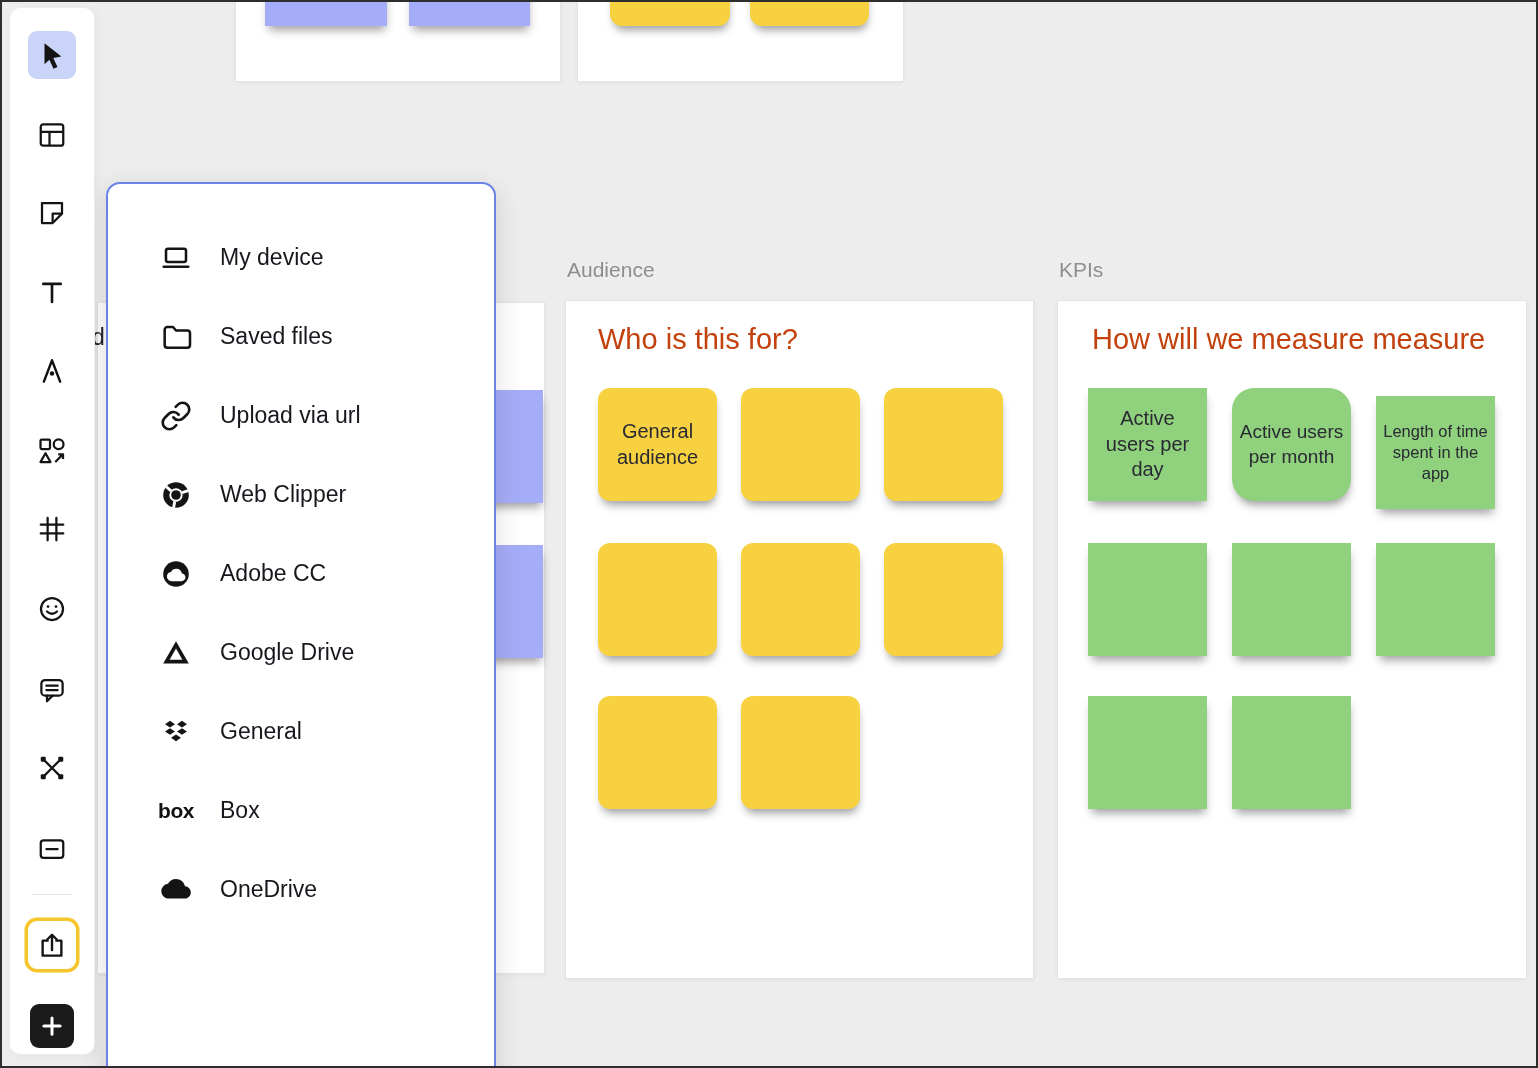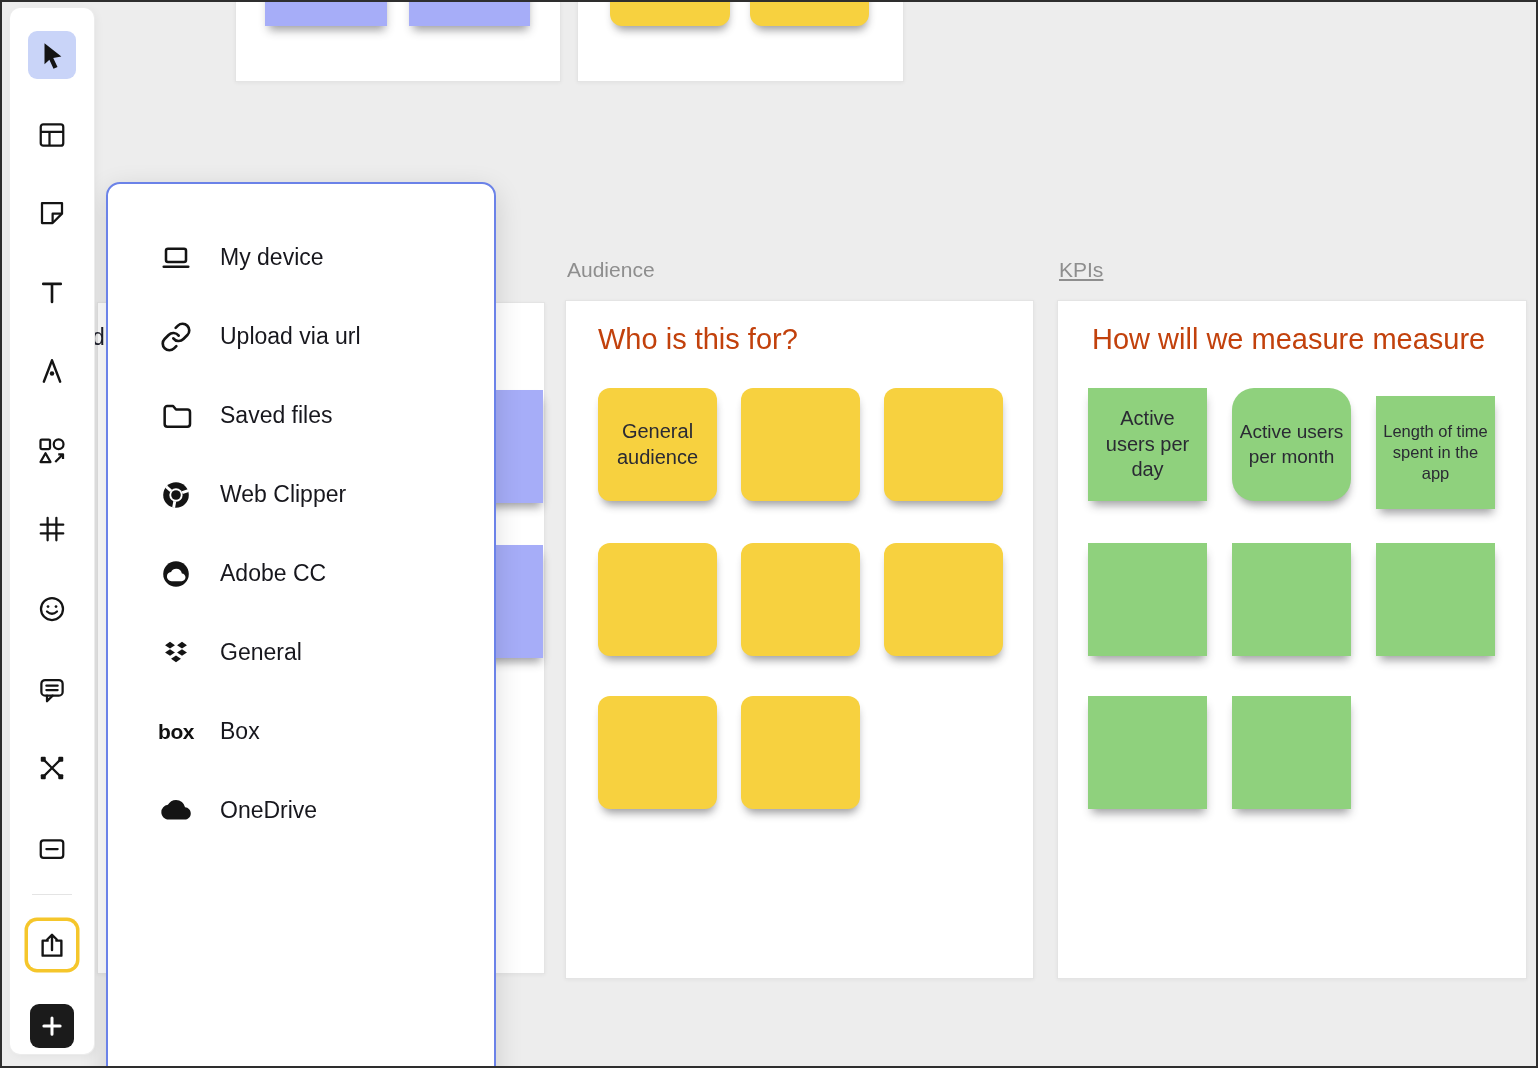--- a/index.html
+++ b/index.html
@@ -81,21 +81,21 @@
       <div class="sticky yellow" style="left:32px;top:87px;">General audience</div>
       <div class="sticky yellow" style="left:175px;top:87px;"></div>
       <div class="sticky yellow" style="left:318px;top:87px;"></div>
       <div class="sticky yellow" style="left:32px;top:242px;"></div>
       <div class="sticky yellow" style="left:175px;top:242px;"></div>
       <div class="sticky yellow" style="left:318px;top:242px;"></div>
       <div class="sticky yellow" style="left:32px;top:395px;"></div>
       <div class="sticky yellow" style="left:175px;top:395px;"></div>
     </div>
 
-    <div class="frame-title" style="left:1057px;top:256px;text-decoration:underline;">KPIs</div>
+    <div class="frame-title" style="left:1057px;top:256px;">KPIs</div>
     <div class="frame" style="left:1055px;top:298px;width:468px;height:677px;">
       <div class="frame-heading" style="left:34px;top:22px;">How will we measure measure</div>
       <div class="sticky green" style="left:30px;top:87px;">Active users per day</div>
       <div class="sticky green mid" style="left:174px;top:87px;">Active users per month</div>
       <div class="sticky green small" style="left:318px;top:87px;">Length of time spent in the app</div>
       <div class="sticky green" style="left:30px;top:242px;"></div>
       <div class="sticky green" style="left:174px;top:242px;"></div>
       <div class="sticky green" style="left:318px;top:242px;"></div>
       <div class="sticky green" style="left:30px;top:395px;"></div>
       <div class="sticky green" style="left:174px;top:395px;"></div>
@@ -196,35 +196,35 @@
         <svg viewBox="0 0 24 24" fill="none" stroke="#141414" stroke-width="1.9" stroke-linecap="round">
             <rect x="4.5" y="5" width="15" height="10" rx="1.5"></rect>
             <path d="M2.8 18.5 H21.2"></path>
           </svg>
       </span>
       <span class="mi-label">My device</span>
     </div>
 
     <div class="menu-item">
       <span class="mi-icon">
+        <svg viewBox="0 0 24 24" fill="none" stroke="#141414" stroke-width="1.9" stroke-linejoin="round">
+            <path d="M3.5 6.5 a2 2 0 0 1 2-2 h4.3 l2.2 2.6 h8.5 a2 2 0 0 1 2 2 v8.9 a2 2 0 0 1-2 2 h-15 a2 2 0 0 1-2-2 Z"></path>
+          </svg>
+      </span>
+      <span class="mi-label">Saved files</span>
+    </div>
+
+    <div class="menu-item">
+      <span class="mi-icon">
         <svg viewBox="0 0 24 24" fill="none" stroke="#141414" stroke-width="2" stroke-linecap="round" stroke-linejoin="round">
             <path d="M10 13a5 5 0 0 0 7.54.54l3-3a5 5 0 0 0-7.07-7.07l-1.72 1.71"></path>
             <path d="M14 11a5 5 0 0 0-7.54-.54l-3 3a5 5 0 0 0 7.07 7.07l1.71-1.71"></path>
           </svg>
       </span>
       <span class="mi-label">Upload via url</span>
-    </div>
-
-    <div class="menu-item">
-      <span class="mi-icon">
-        <svg viewBox="0 0 24 24" fill="none" stroke="#141414" stroke-width="1.9" stroke-linejoin="round">
-            <path d="M3.5 6.5 a2 2 0 0 1 2-2 h4.3 l2.2 2.6 h8.5 a2 2 0 0 1 2 2 v8.9 a2 2 0 0 1-2 2 h-15 a2 2 0 0 1-2-2 Z"></path>
-          </svg>
-      </span>
-      <span class="mi-label">Saved files</span>
     </div>
 
     <div class="menu-item">
       <span class="mi-icon">
         <svg viewBox="0 0 24 24">
             <circle cx="12" cy="12" r="9.6" fill="#141414"></circle>
             <circle cx="12" cy="12" r="5" fill="#fff"></circle>
             <circle cx="12" cy="12" r="3.6" fill="#141414"></circle>
             <g stroke="#fff" stroke-width="2.2">
               <line x1="16.6" y1="10.3" x2="21.2" y2="8.7"></line>
@@ -239,20 +239,28 @@
     <div class="menu-item">
       <span class="mi-icon">
         <svg viewBox="0 0 24 24">
             <circle cx="12" cy="12" r="9.6" fill="#141414"></circle>
             <path fill="#fff" transform="translate(5.2,5.8) scale(0.58)" d="M19.35 10.04A7.49 7.49 0 0 0 12 4C9.11 4 6.6 5.64 5.35 8.04A5.994 5.994 0 0 0 0 14c0 3.31 2.69 6 6 6h13c2.76 0 5-2.24 5-5 0-2.64-2.05-4.78-4.65-4.96z"></path>
           </svg>
       </span>
       <span class="mi-label">Adobe CC</span>
     </div>
 
+    <div class="menu-item">
+      <span class="mi-icon">
+        <svg viewBox="0 0 24 24">
+            <path fill="#141414" fill-rule="evenodd" d="M12 3.2 L21.6 19.8 H2.4 Z M12 8.6 L16.8 17 H7.2 Z"></path>
+          </svg>
+      </span>
+      <span class="mi-label">Google Drive</span>
+    </div>
 
     <div class="menu-item">
       <span class="mi-icon">
         <svg viewBox="0 0 24 24">
             <g fill="#141414">
               <polygon points="7.5,3.6 11.2,6.1 7.5,8.6 3.8,6.1"></polygon>
               <polygon points="16.5,3.6 20.2,6.1 16.5,8.6 12.8,6.1"></polygon>
               <polygon points="7.5,9.1 11.2,11.6 7.5,14.1 3.8,11.6"></polygon>
               <polygon points="16.5,9.1 20.2,11.6 16.5,14.1 12.8,11.6"></polygon>
               <polygon points="12,13.9 15.7,16.4 12,18.9 8.3,16.4"></polygon>

